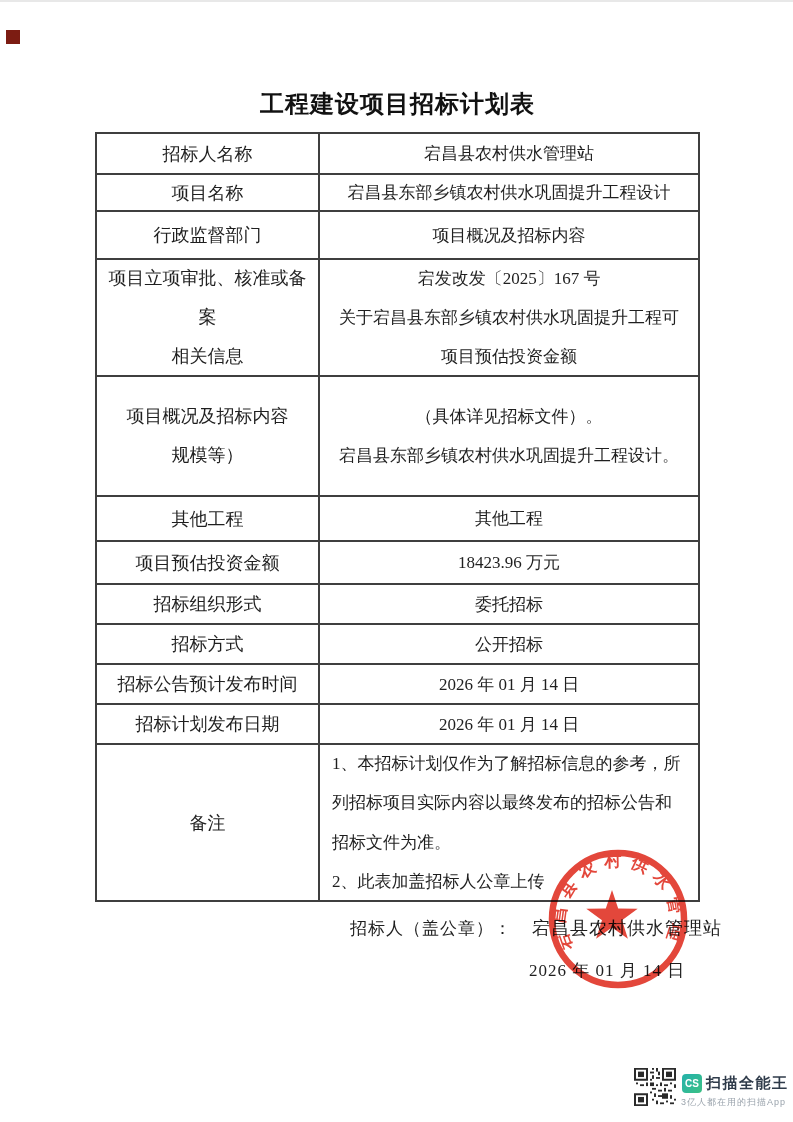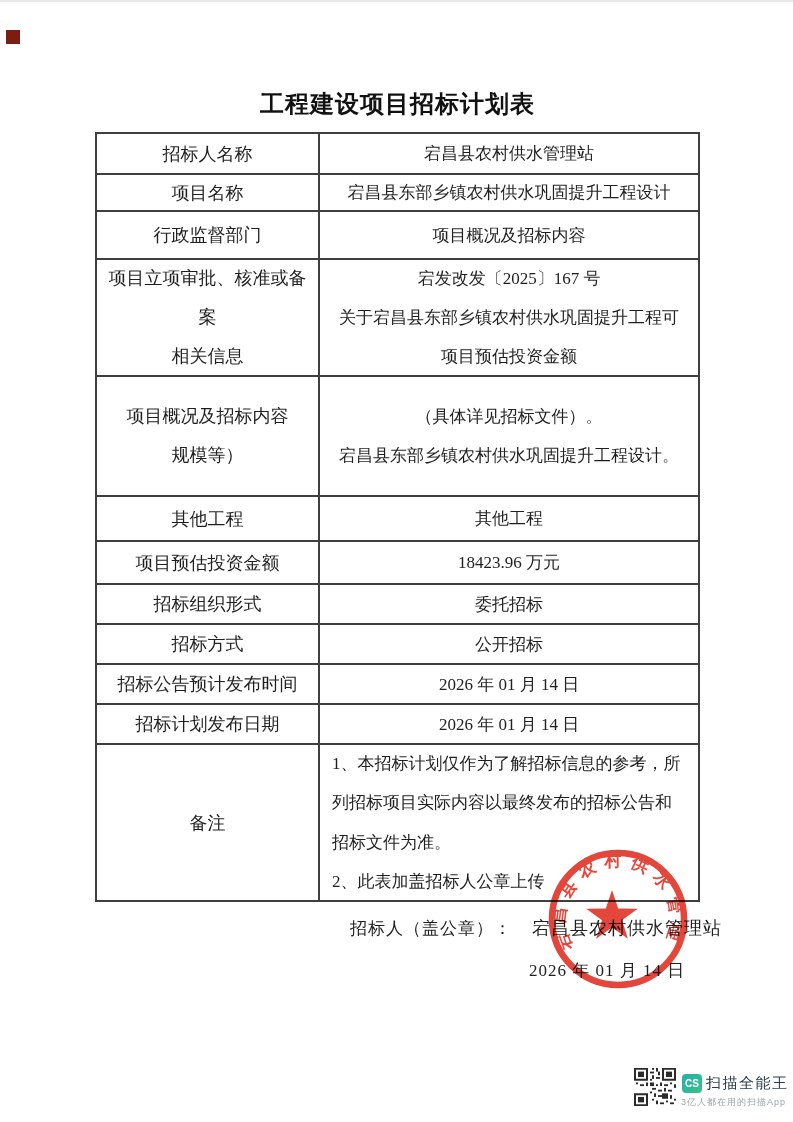--- a/index.html
+++ b/index.html
@@ -39,21 +39,21 @@
   .seal svg { width:100%; height:100%; }
   .scanner-mark { position:absolute; left:630px; top:1062px; width:160px; height:50px;
                   font-family:"Liberation Sans","DejaVu Sans",sans-serif; }
   .qr { position:absolute; left:4px; top:4px; width:42px; height:38px; }
   .cs-logo {
     position:absolute; left:52px; top:10px; width:20px; height:19px; border-radius:4px;
     background:linear-gradient(135deg,#28b4a5 20%,#3cc184 100%);
     display:flex; align-items:center; justify-content:center;
     color:#fff; font-size:10px; font-weight:bold; letter-spacing:0;
   }
-  .cs-brand { position:absolute; left:76px; top:10px; font-size:15px; font-weight:normal;
+  .cs-brand { position:absolute; left:76px; top:10px; font-size:15px; font-weight:bold;
               color:#2f3b4a; letter-spacing:1.5px; white-space:nowrap; }
   .cs-tagline { position:absolute; left:51px; top:32px; font-size:9px; color:#9aa3ac;
                 letter-spacing:1px; white-space:nowrap; }
 </style>
 </head>
 <body>
 
 <div class="page">
 
   <div class="corner-mark"></div>

